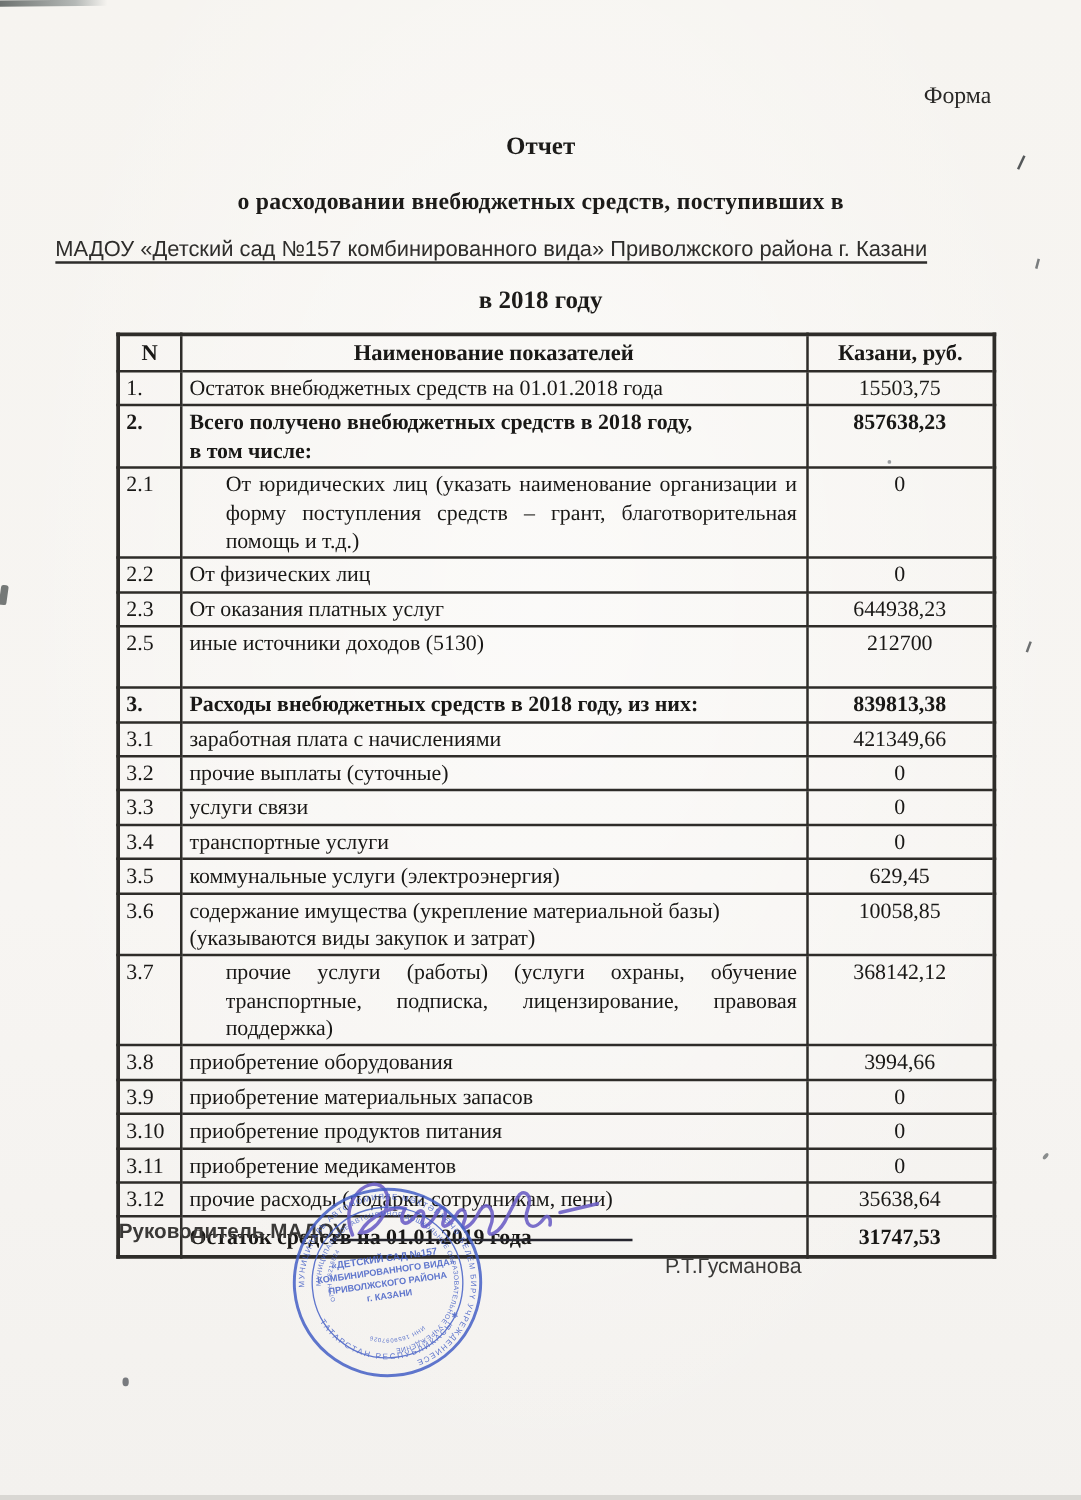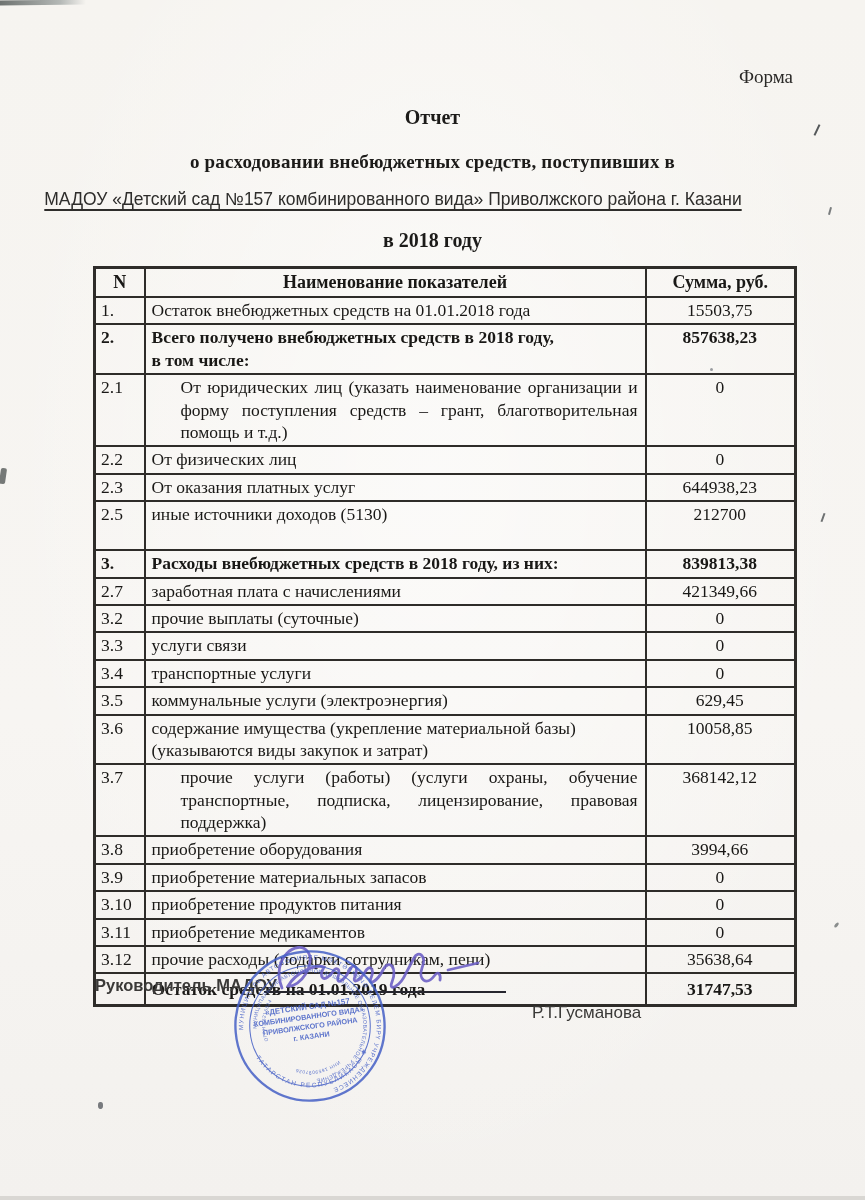--- a/index.html
+++ b/index.html
@@ -93,21 +93,21 @@
   <table class="report-table">
     <colgroup>
         <col class="c-num">
         <col class="c-name">
         <col class="c-sum">
       </colgroup>
     <thead>
       <tr>
         <th>N</th>
         <th>Наименование показателей</th>
-        <th>Сумма, руб.</th>
+        <th>Казани, руб.</th>
       </tr>
     </thead>
     <tbody>
         <tr>
           <td class="col-num">1.</td>
           <td class="col-name">Остаток внебюджетных средств на 01.01.2018 года</td>
           <td class="col-sum">15503,75</td>
         </tr>
         <tr class="bold top">
           <td class="col-num">2.</td>
@@ -134,21 +134,21 @@
           <td class="col-num">2.5</td>
           <td class="col-name">иные источники доходов (5130)</td>
           <td class="col-sum">212700</td>
         </tr>
         <tr class="bold">
           <td class="col-num">3.</td>
           <td class="col-name">Расходы внебюджетных средств в 2018 году, из них:</td>
           <td class="col-sum">839813,38</td>
         </tr>
         <tr>
-          <td class="col-num">2.7</td>
+          <td class="col-num">3.1</td>
           <td class="col-name">заработная плата с начислениями</td>
           <td class="col-sum">421349,66</td>
         </tr>
         <tr>
           <td class="col-num">3.2</td>
           <td class="col-name">прочие выплаты (суточные)</td>
           <td class="col-sum">0</td>
         </tr>
         <tr>
           <td class="col-num">3.3</td>

